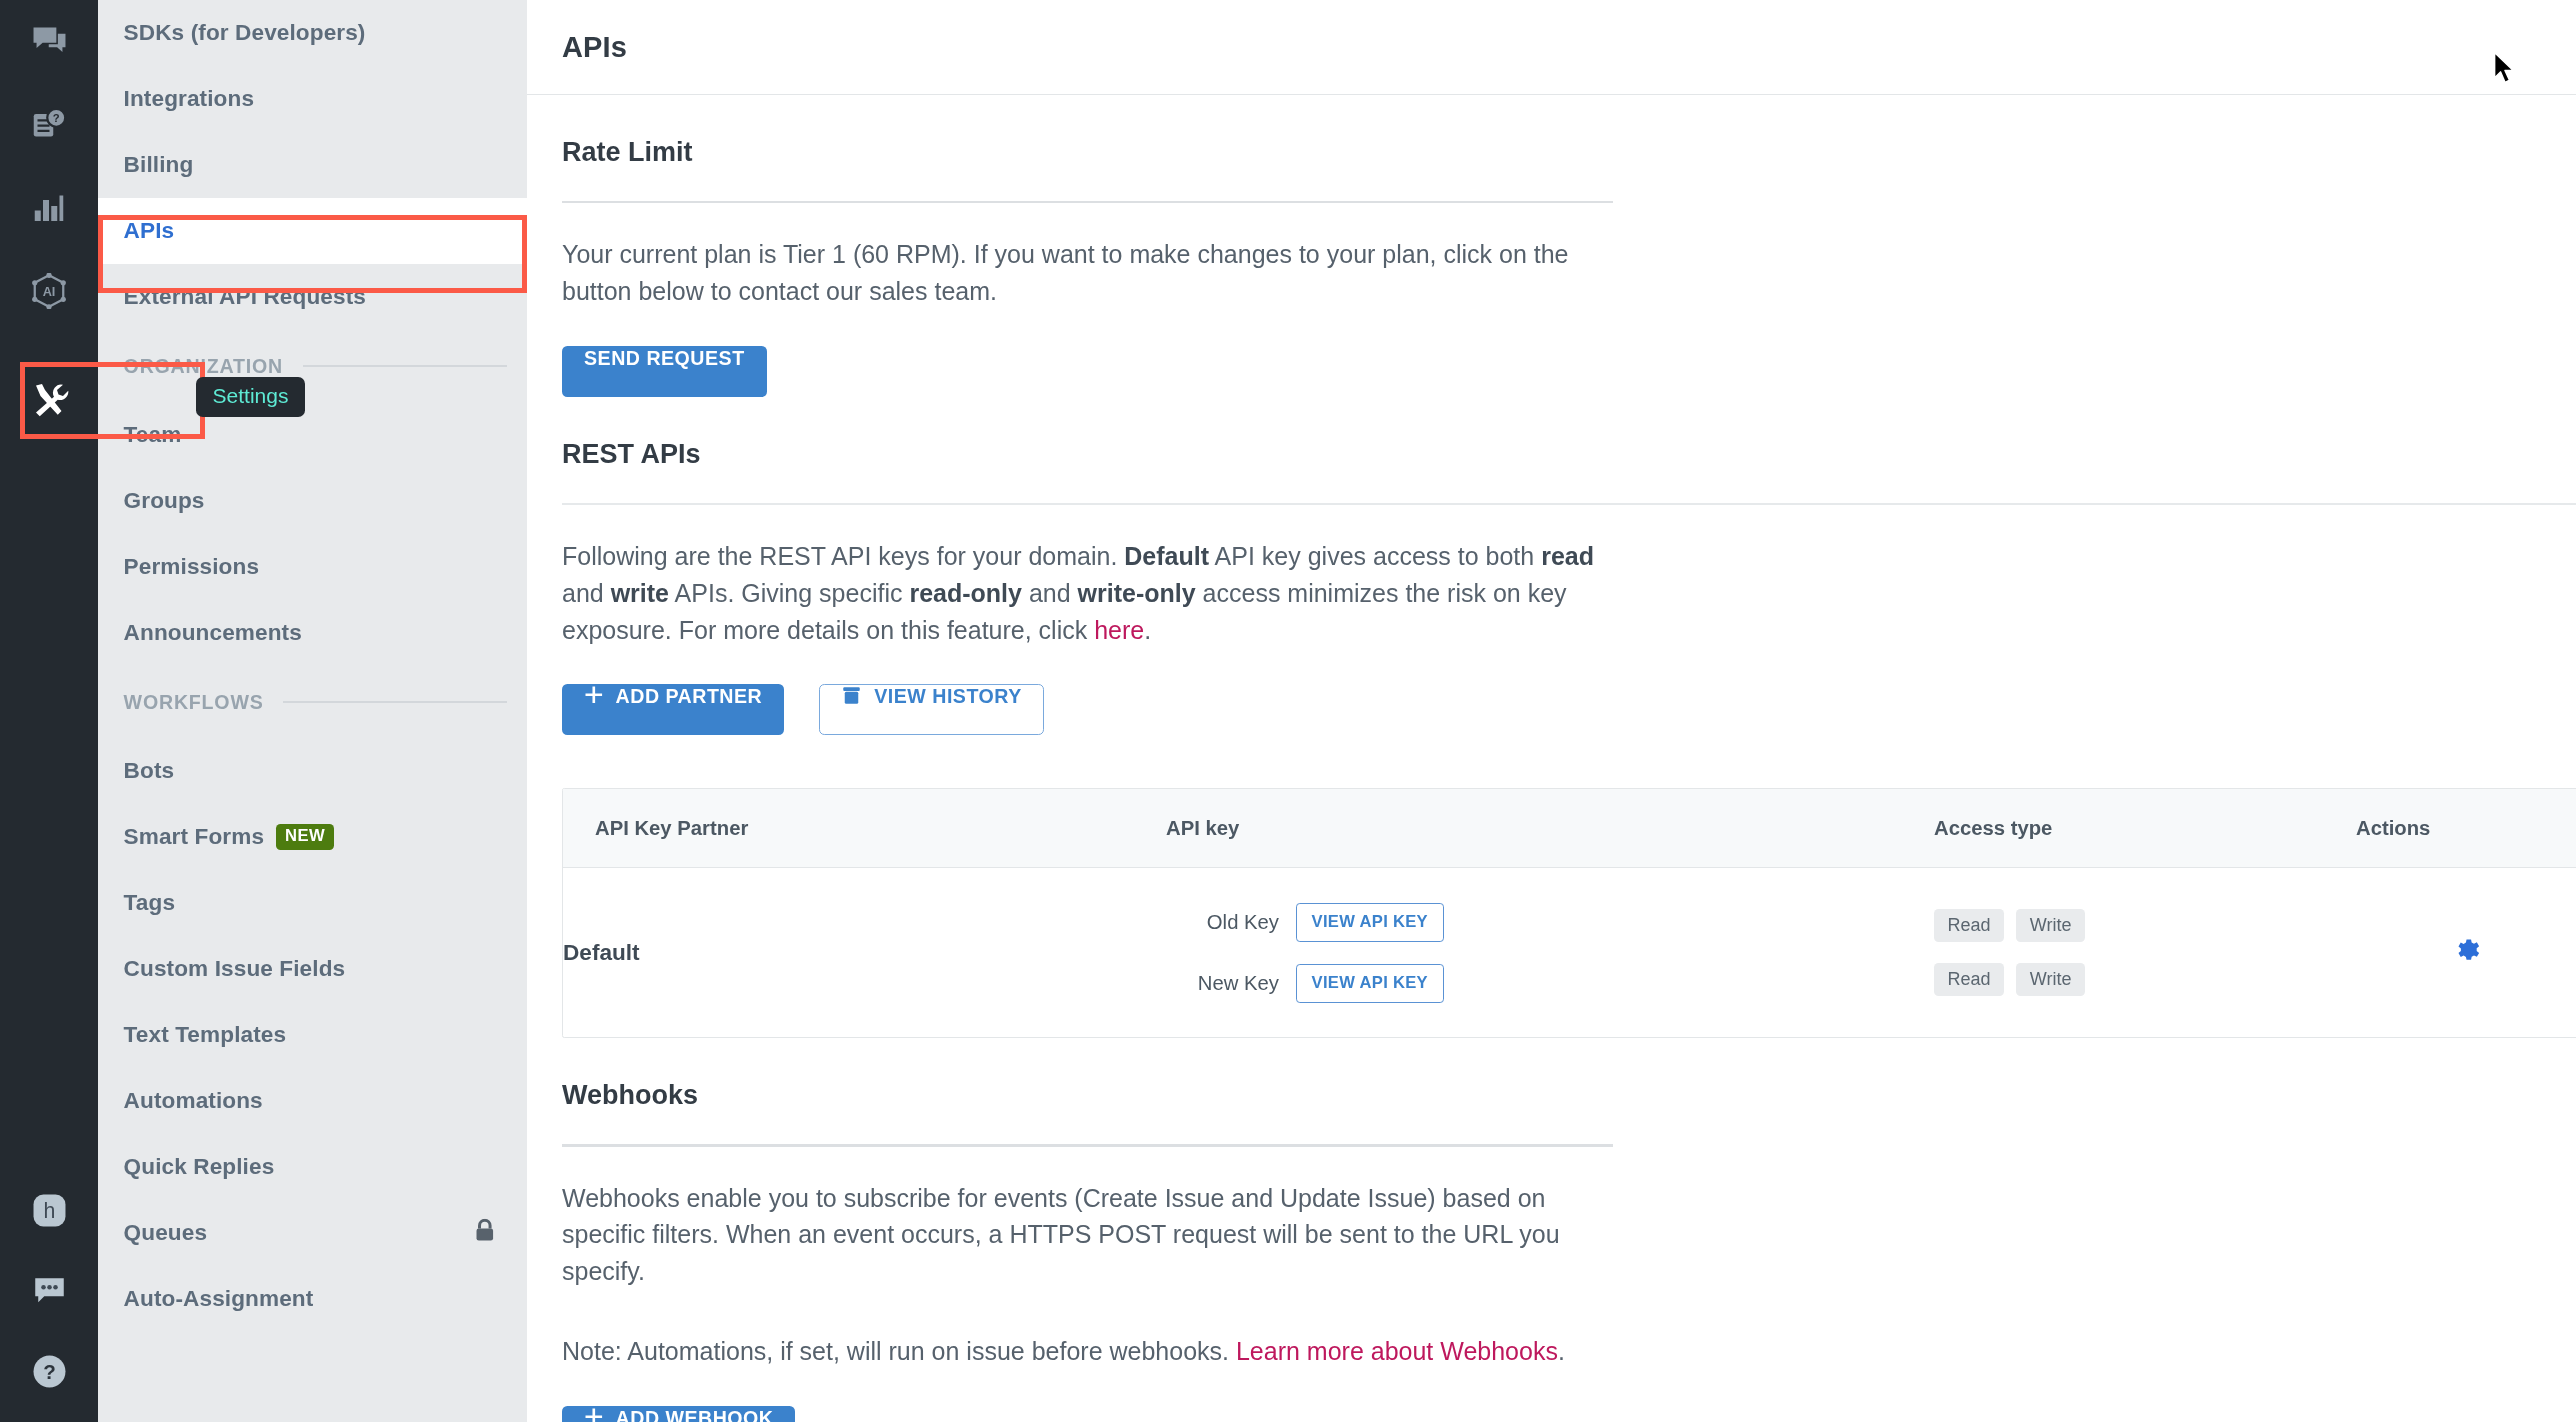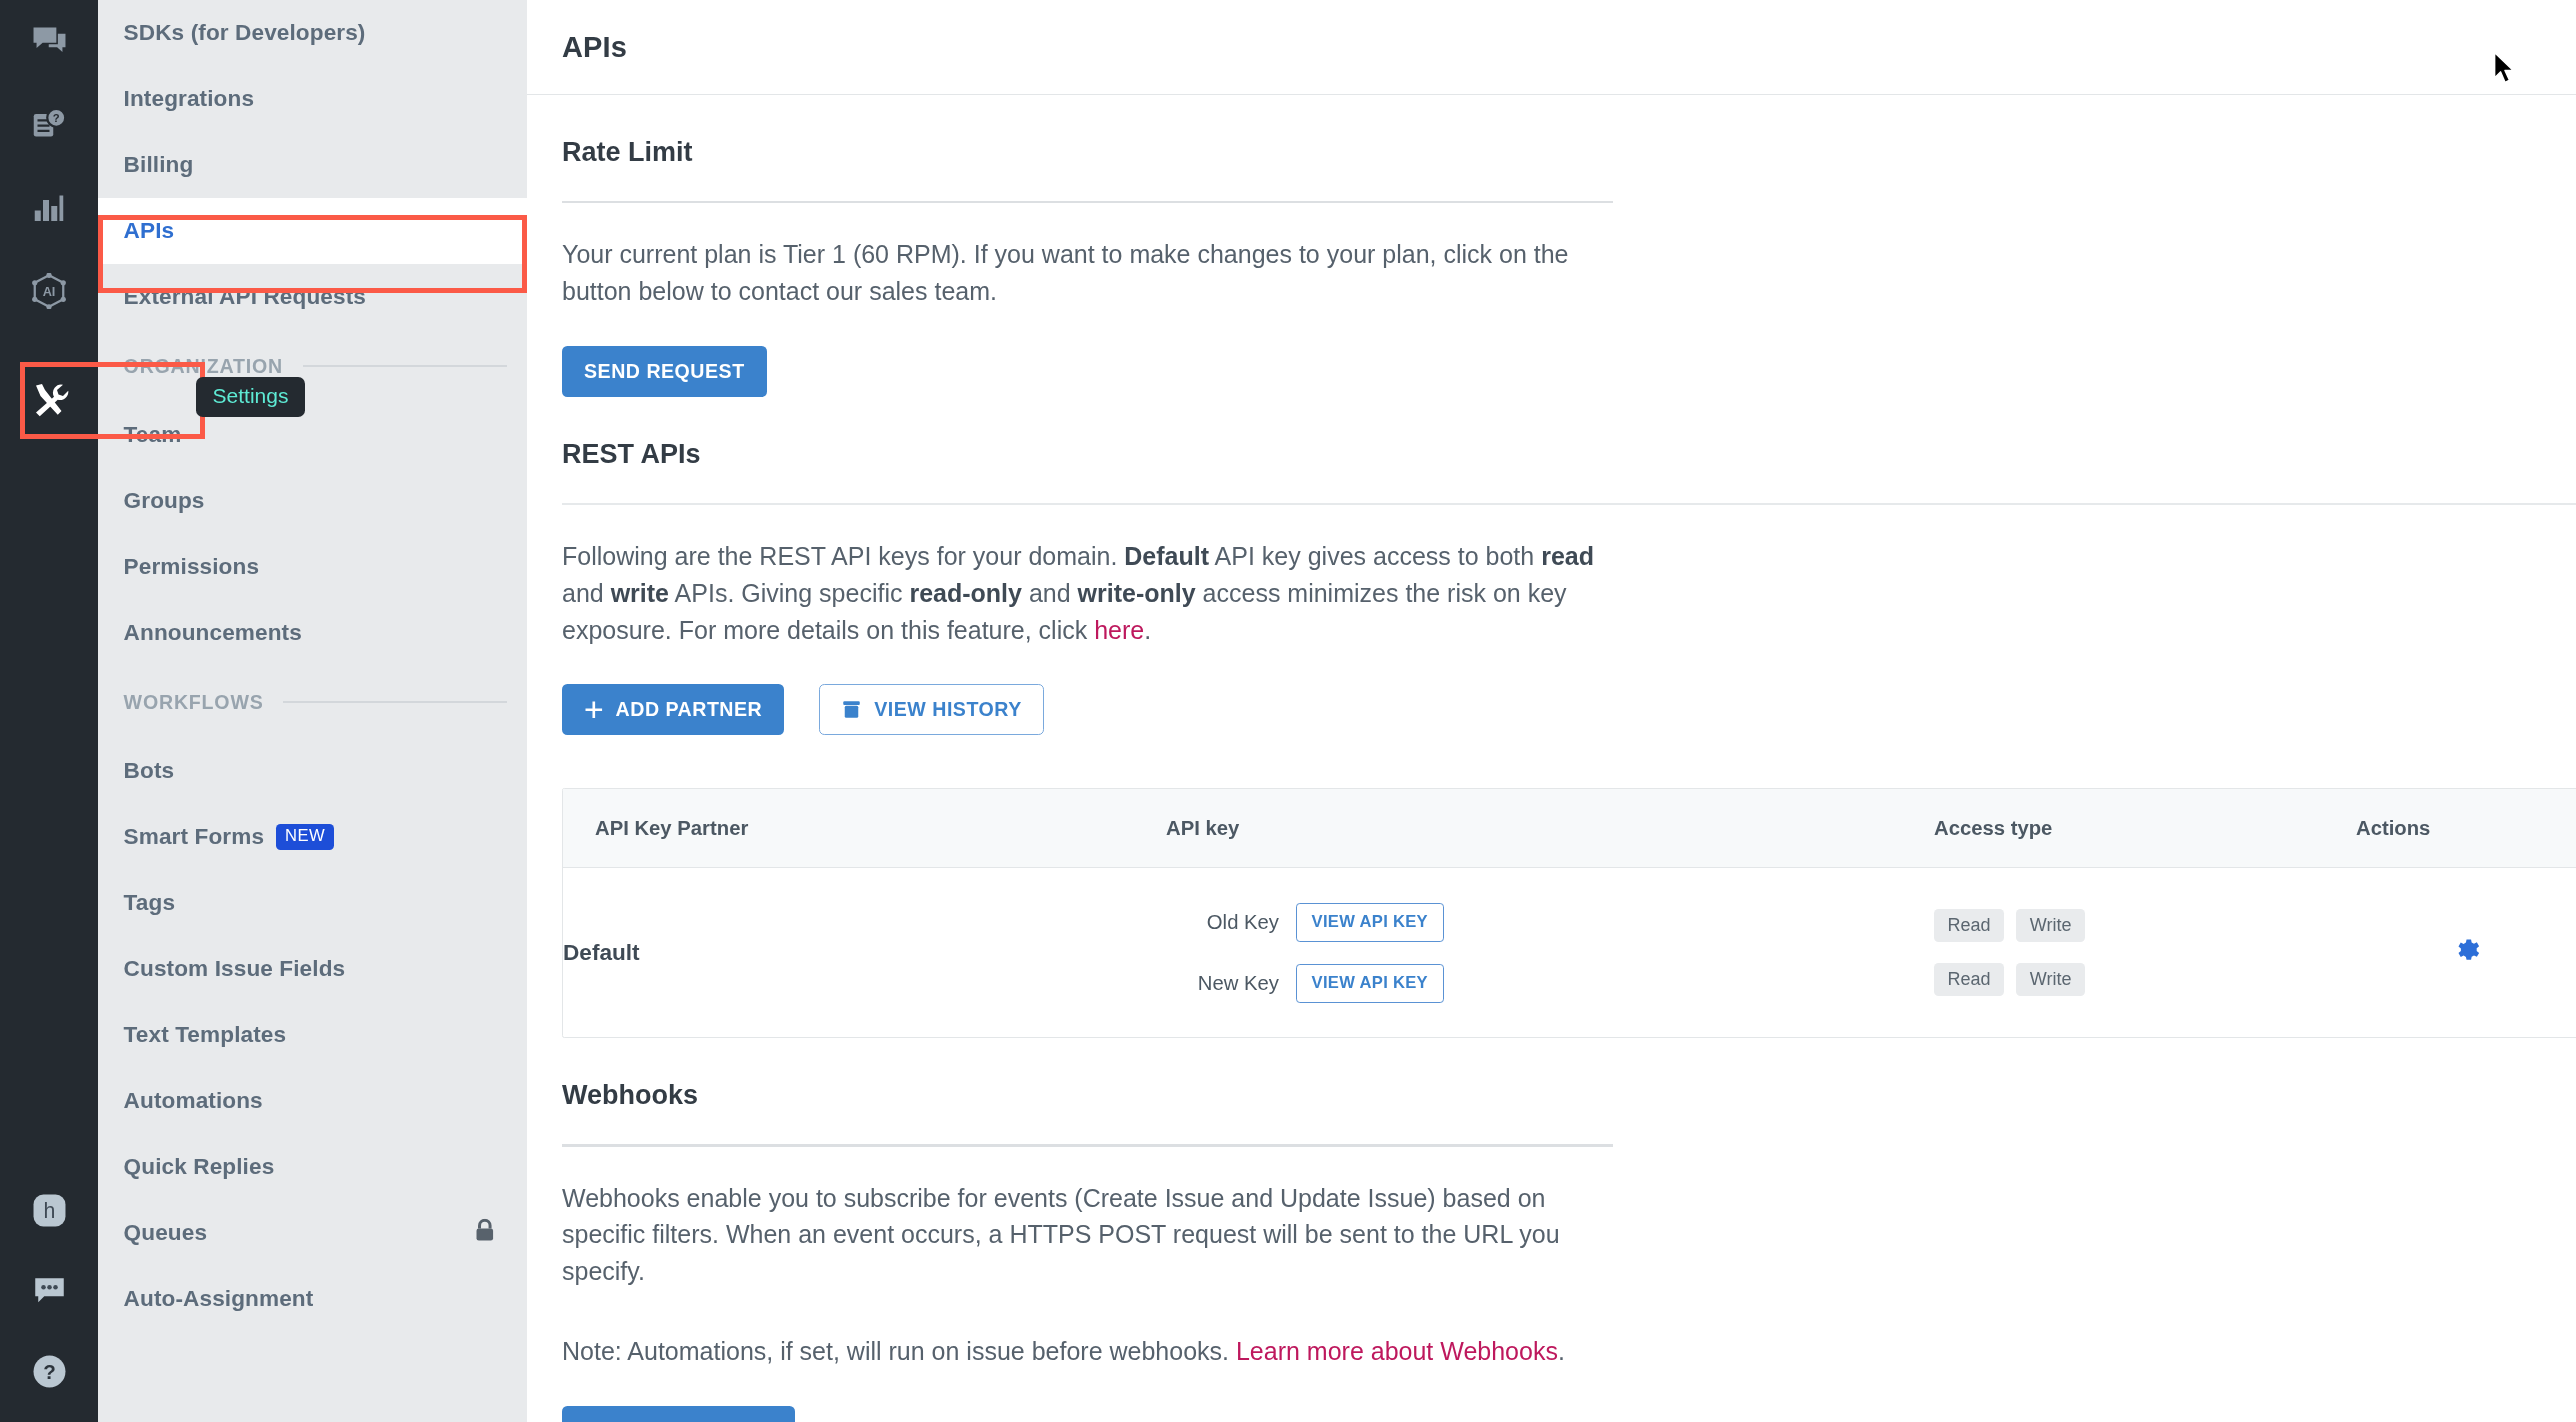--- a/index.html
+++ b/index.html
@@ -41,24 +41,24 @@
     color: #5d6c7b;
     font-weight: 600;
     letter-spacing: 0.1px;
     position: relative;
   }
   .nav-item.selected {
     background: #ffffff;
     color: #2f6fd0;
   }
   .nav-item .badge-new {
-    background: #1d4ed8;
+    background: #4d7c0f;
     color: #fff;
     font-size: 16.6px;
-    font-weight: 400;
+    font-weight: 700;
     letter-spacing: 0.5px;
     border-radius: 4.5px;
     padding: 4.5px 9px 5.3px;
     margin-left: 12px;
     line-height: 1;
   }
   .nav-item .lock-icon {
     position: absolute; right: 32px; top: 50%; transform: translateY(-50%);
   }
   .section-head {
@@ -127,21 +127,21 @@
 
   .body-text {
     font-size: 25px; color: #56616c; line-height: 1.47;
     margin-top: 33px; max-width: 1055px;
   }
   .body-text b { color: #3f4a55; font-weight: 700; }
   .body-text a { color: #be185d; text-decoration: none; }
 
   
   .btn {
-    display: inline-flex; align-items: center; justify-content: center;
+    display: inline-flex; align-items: flex-start; justify-content: center;
     font-size: 19.6px; font-weight: 700; letter-spacing: 0.5px;
     border-radius: 5.3px; cursor: pointer;
     height: 51px; padding: 0 21px;
     border: 1.5px solid transparent;
   }
   .btn-primary { background: #3b82cc; color: #ffffff; }
   .btn-outline { background: #ffffff; color: #3b82cc; border-color: #7aa9dd; }
   .btn .ico { margin-right: 12px; display: inline-flex; align-items: center; }
   .btn-row { margin-top: 36px; display: flex; gap: 35px; align-items: center; }
 

